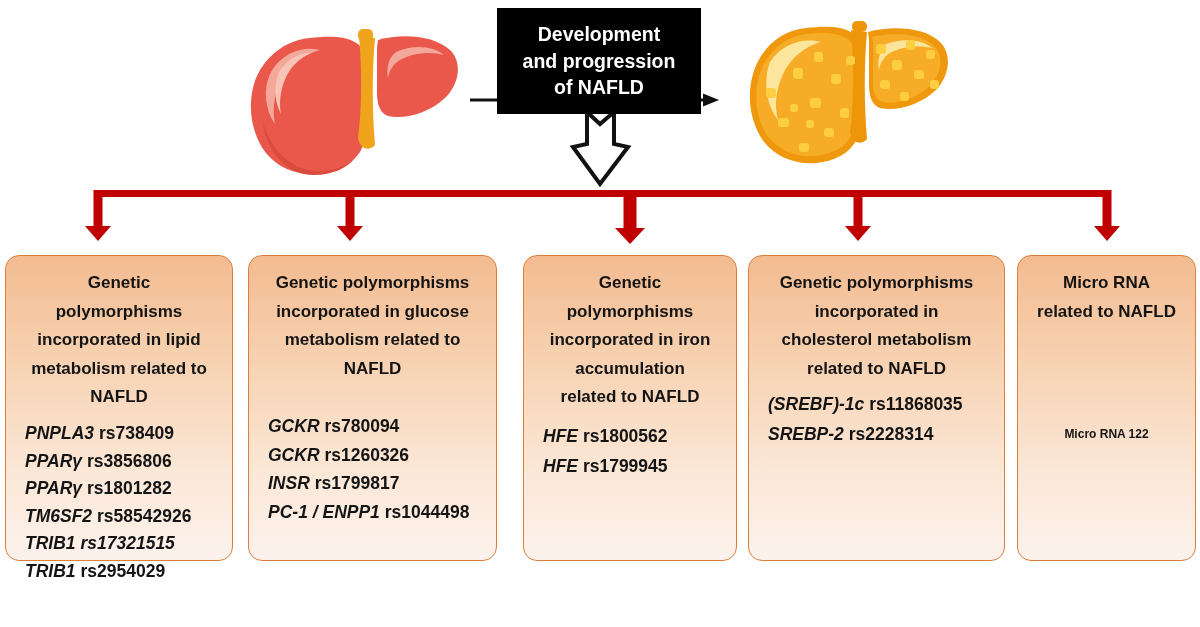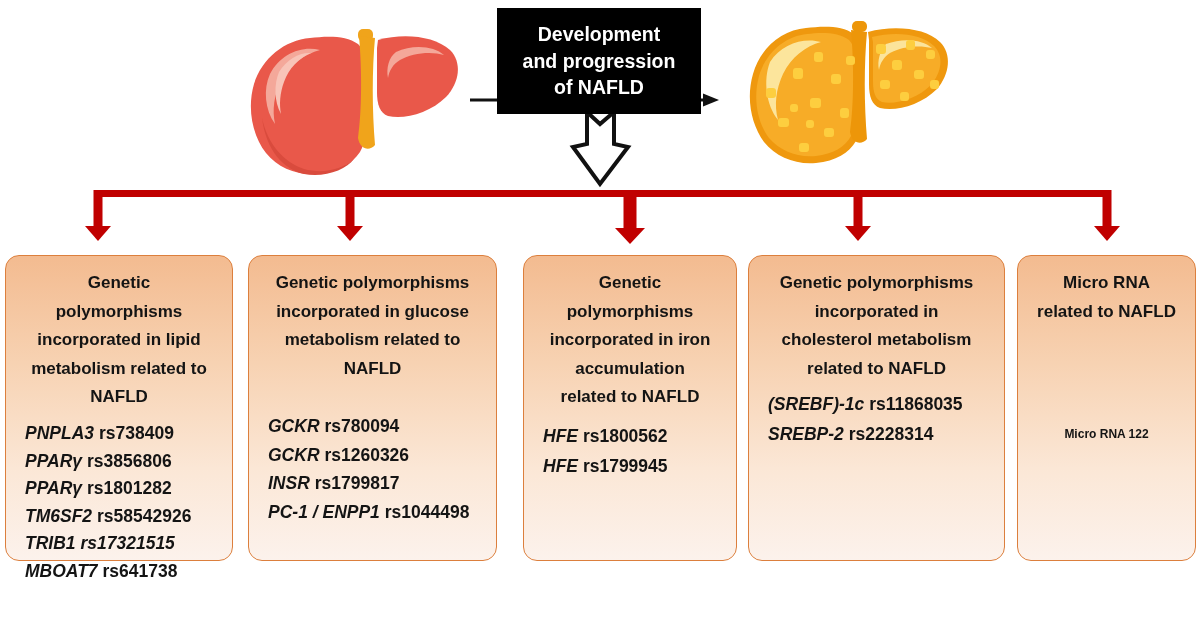--- a/index.html
+++ b/index.html
@@ -136,21 +136,21 @@
 polymorphisms
 incorporated in lipid
 metabolism related to
 NAFLD</div>
     <div class="gene-list">
       <div class="gene-row"><span class="gene">PNPLA3</span> <span class="rs">rs738409</span></div>
       <div class="gene-row"><span class="gene">PPARγ</span> <span class="rs">rs3856806</span></div>
       <div class="gene-row"><span class="gene">PPARγ</span> <span class="rs">rs1801282</span></div>
       <div class="gene-row"><span class="gene">TM6SF2</span> <span class="rs">rs58542926</span></div>
       <div class="gene-row"><span class="gene">TRIB1</span> <span class="rs rs-italic">rs17321515</span></div>
-      <div class="gene-row"><span class="gene">MBOAT7</span> <span class="rs">rs641738</span></div>
+      <div class="gene-row"><span class="gene">TRIB1</span> <span class="rs">rs2954029</span></div>
     </div>
   </div>
 
   <div class="box box-2">
     <div class="box-heading">Genetic polymorphisms
 incorporated in glucose
 metabolism related to
 NAFLD</div>
     <div class="gene-list">
       <div class="gene-row"><span class="gene">GCKR</span> <span class="rs">rs780094</span></div>

